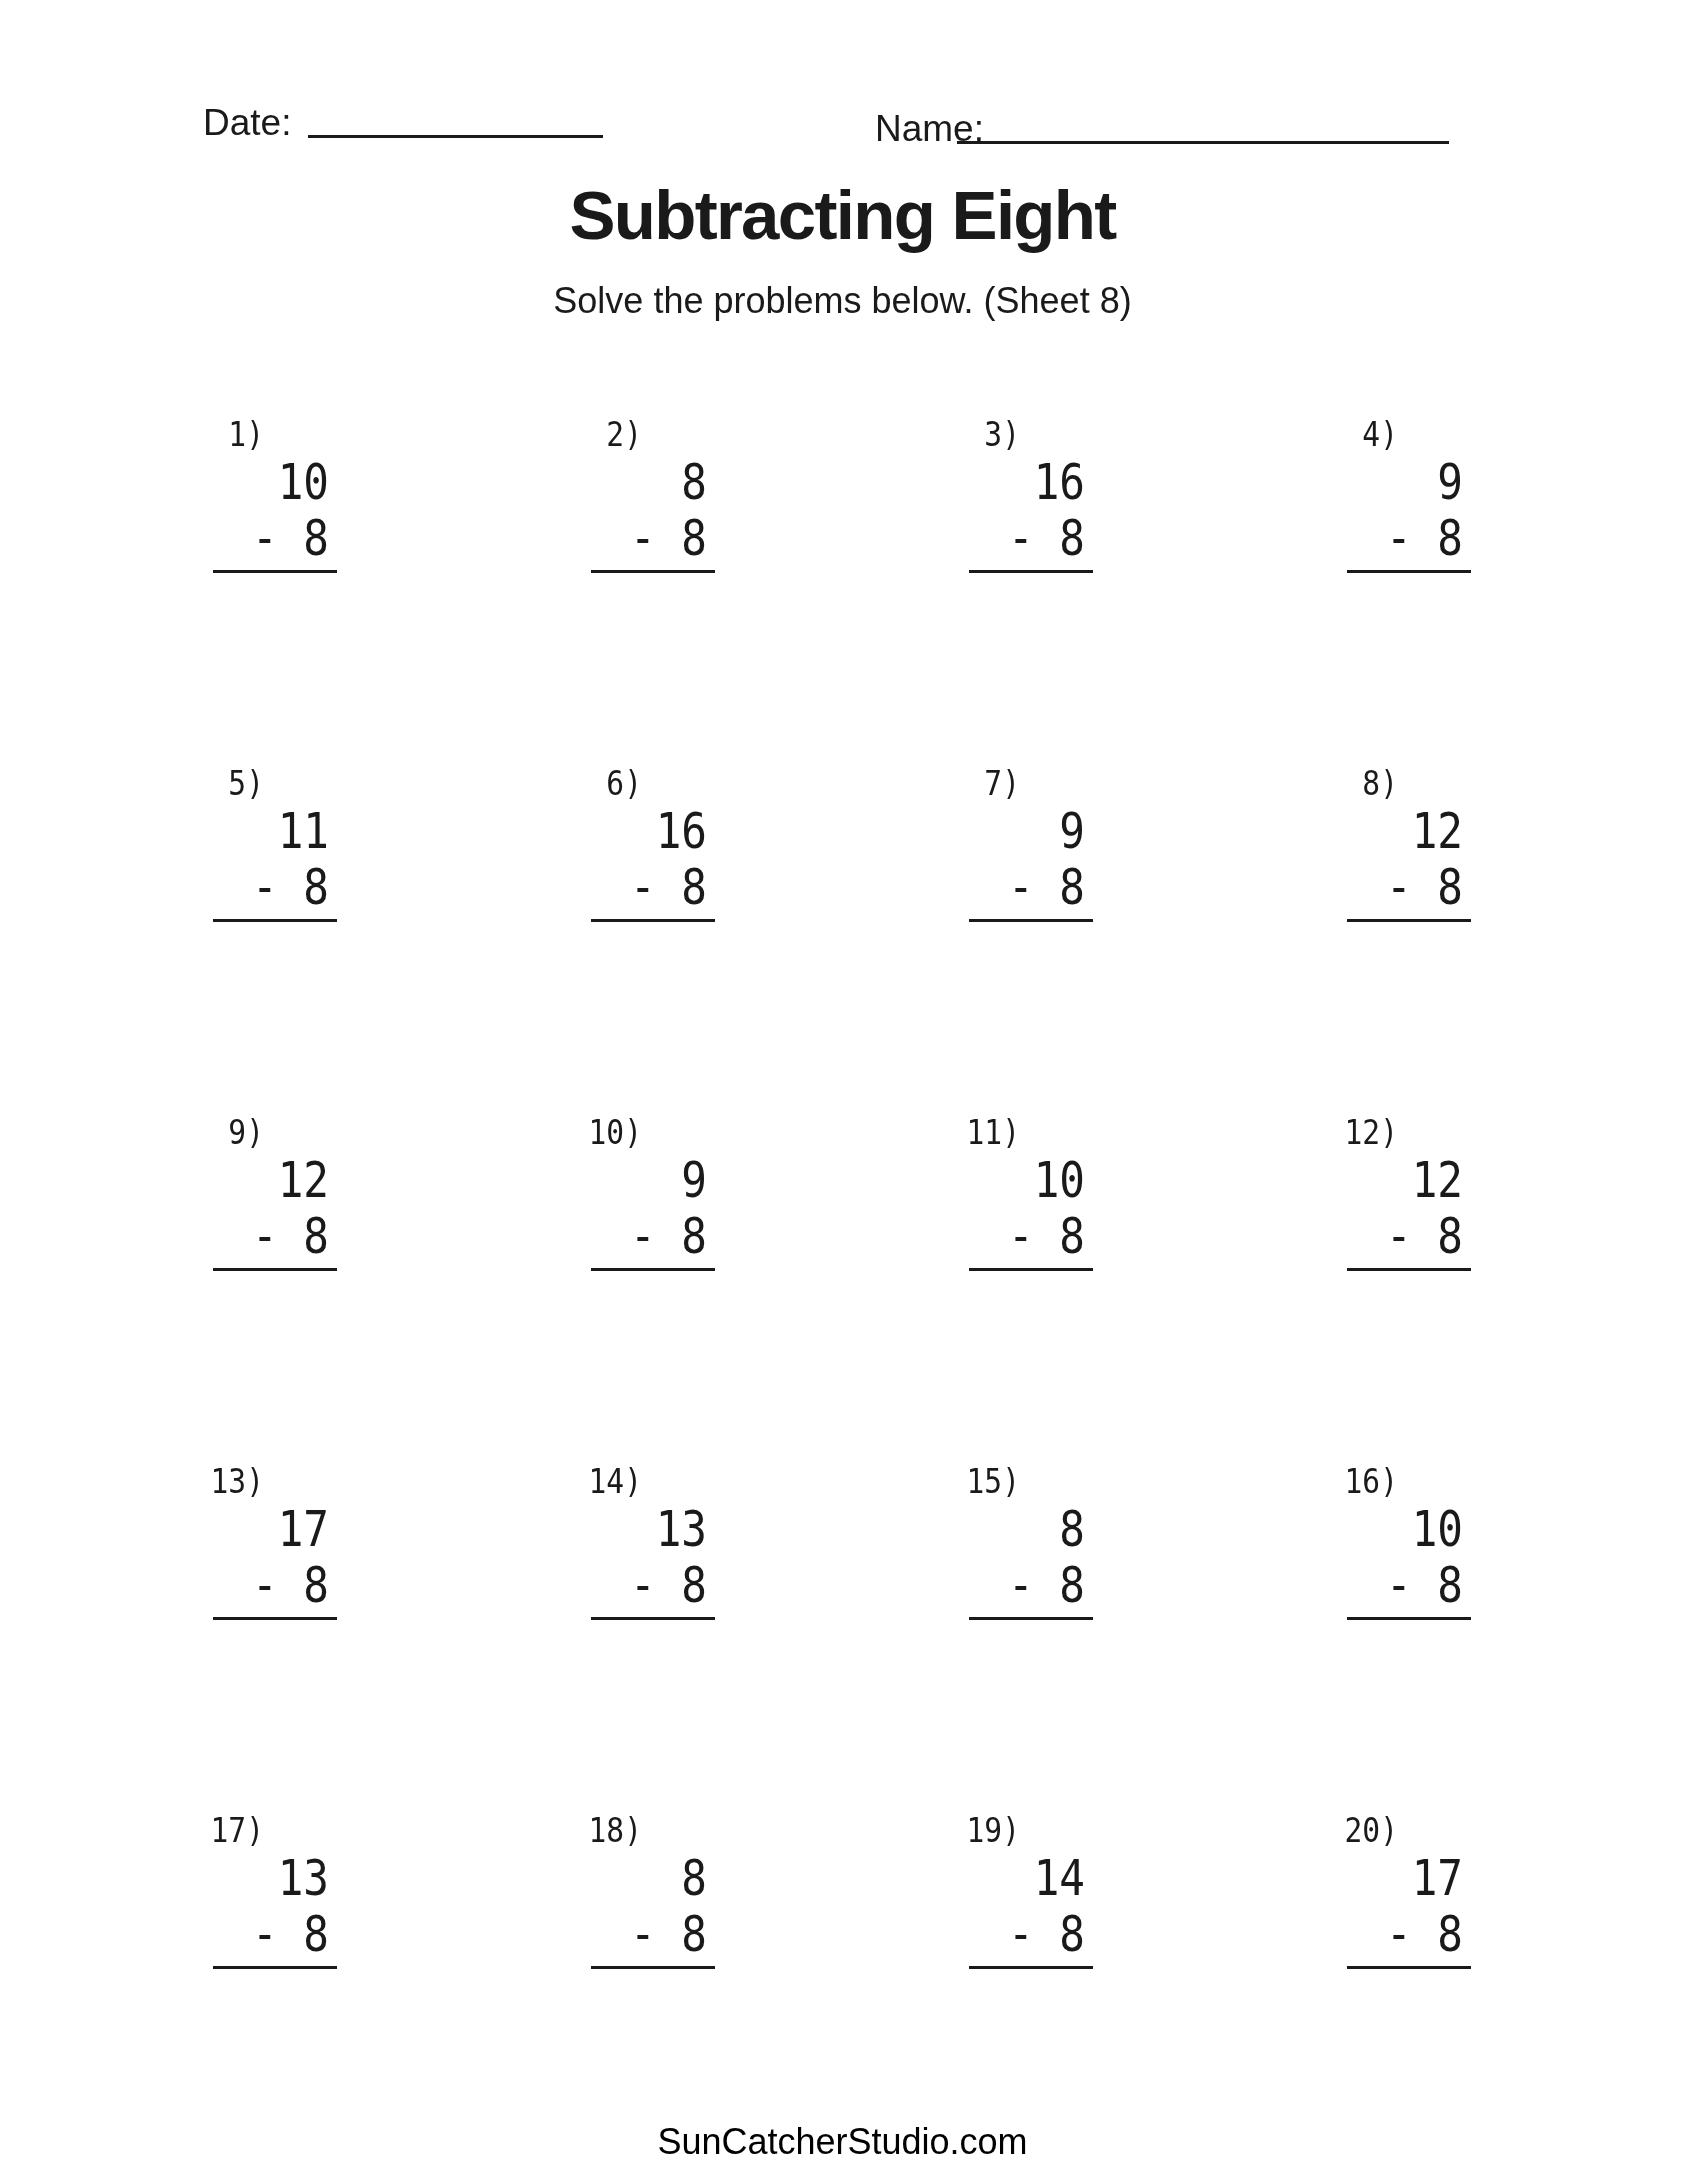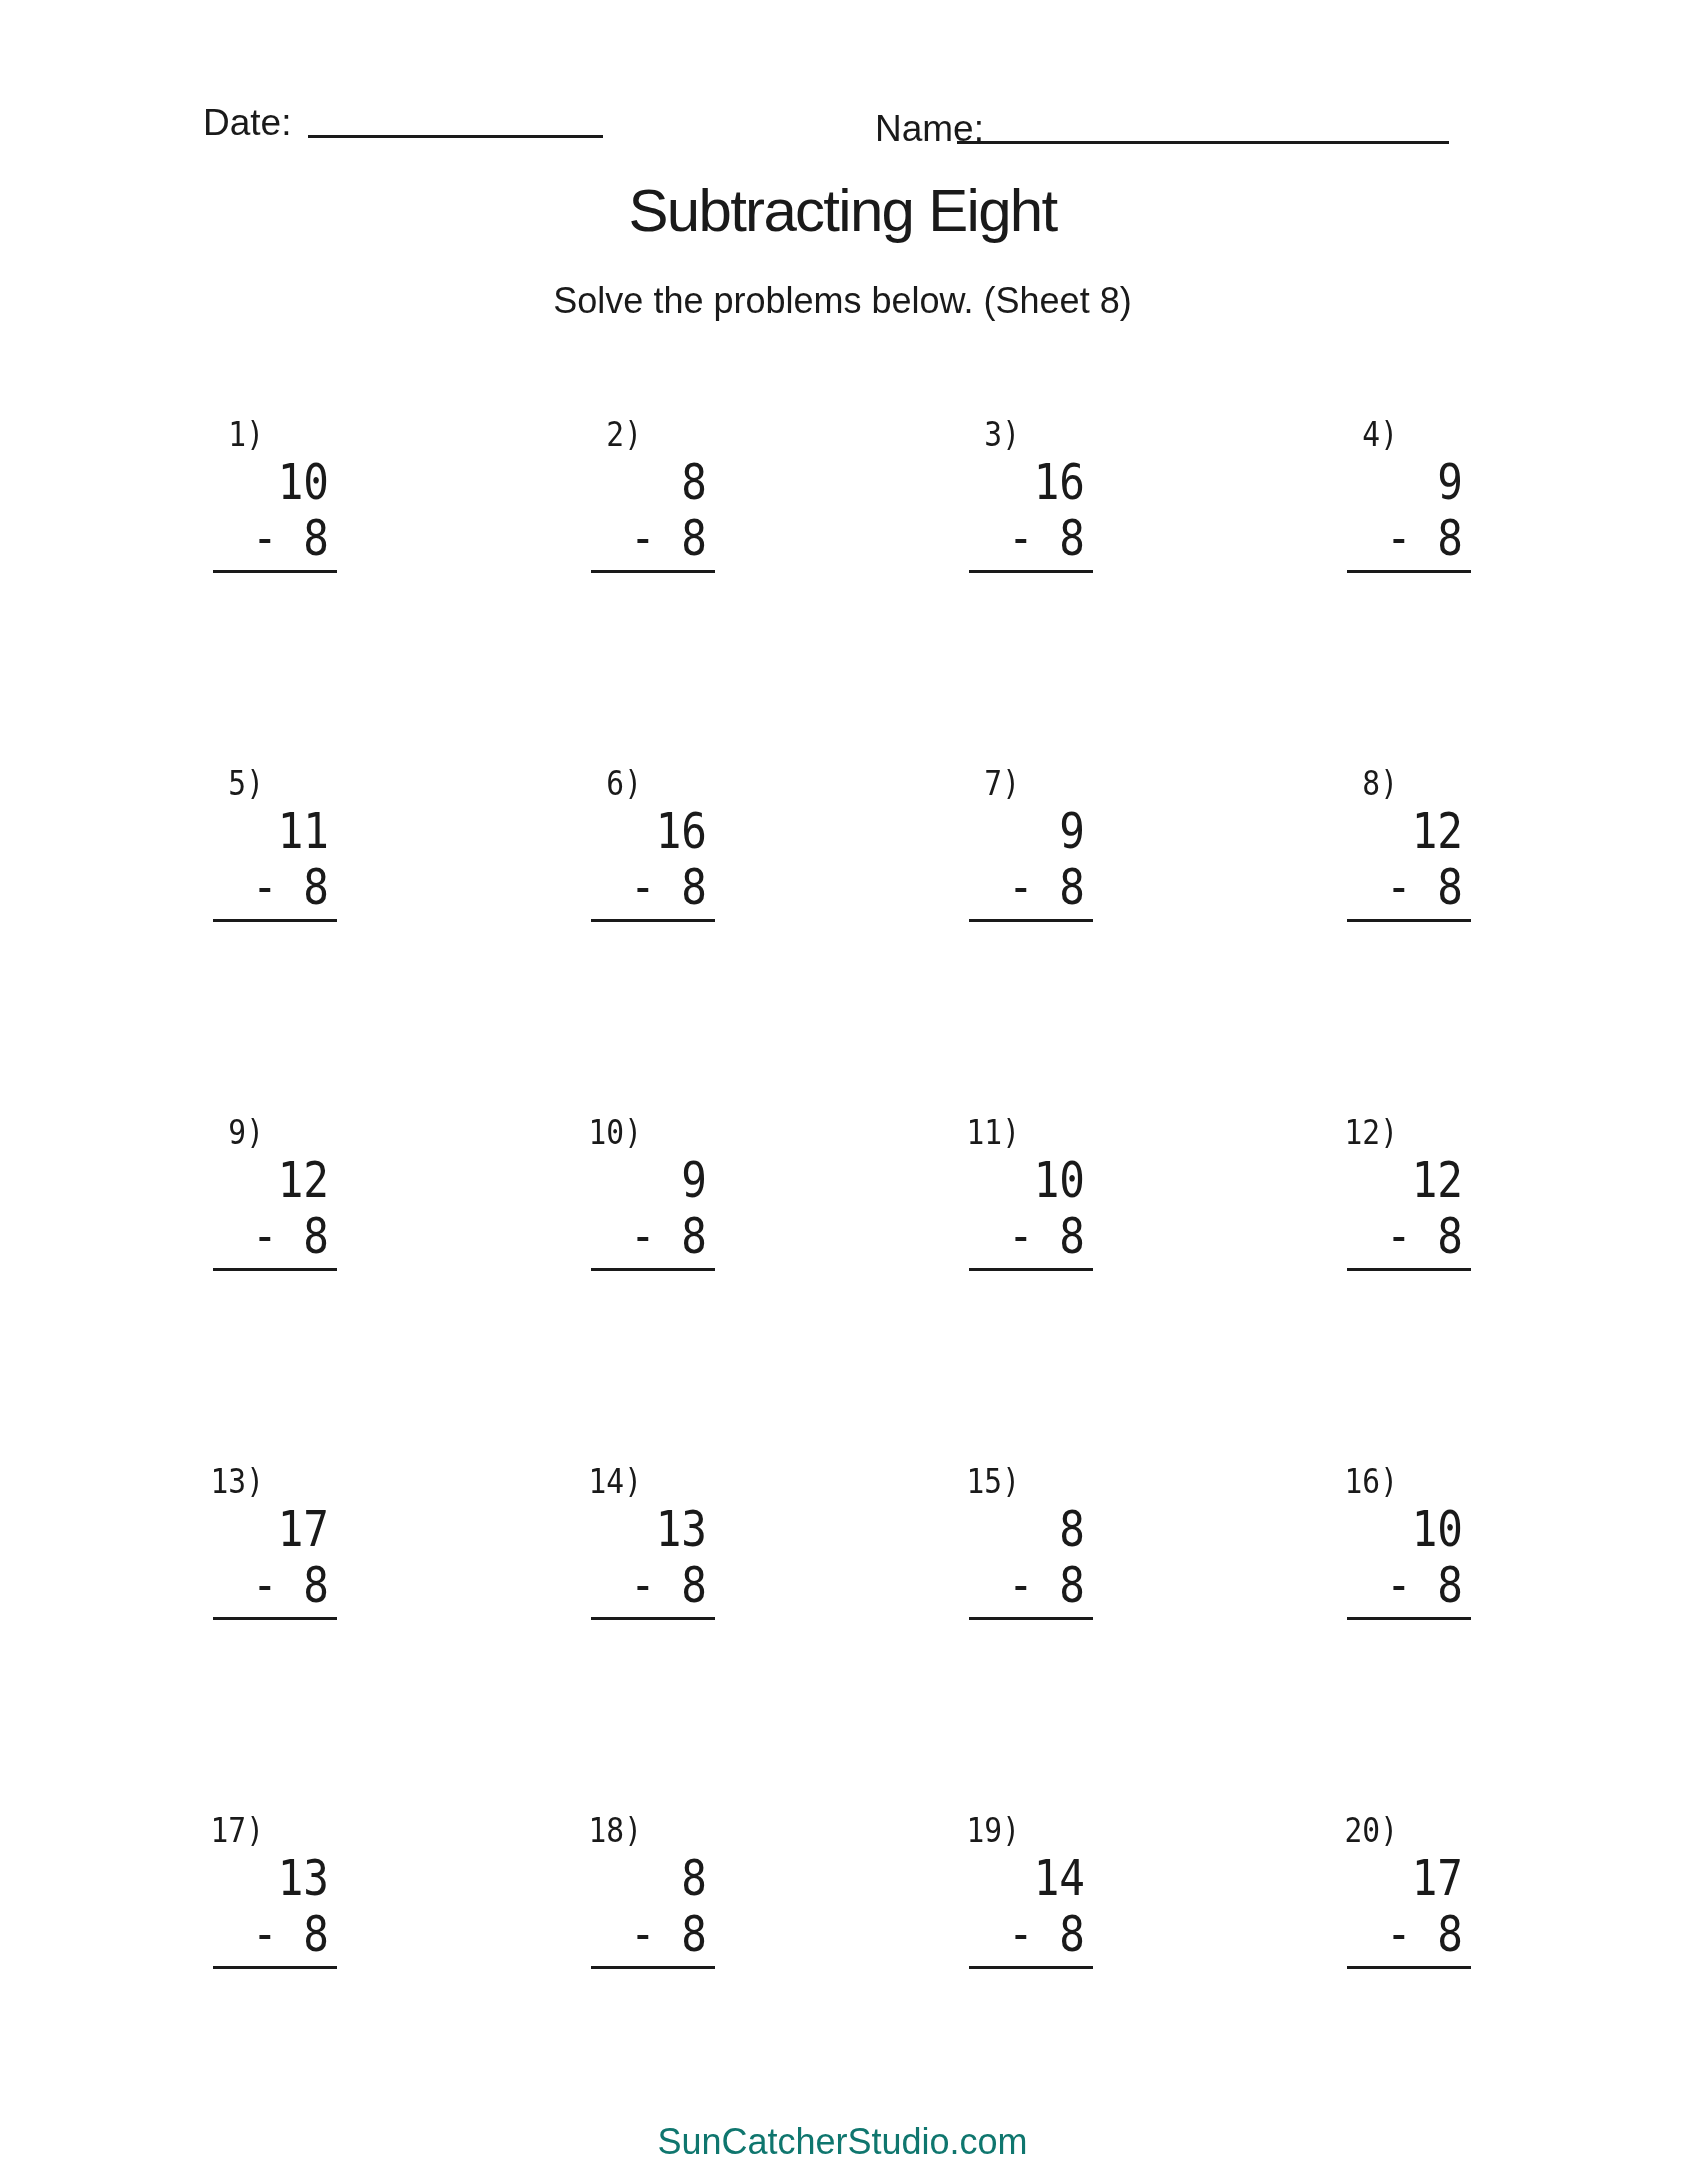--- a/index.html
+++ b/index.html
@@ -32,22 +32,22 @@
   }
   #date-line { left: 308px; top: 135px; width: 295px; }
   #name-line { left: 957px; top: 141px; width: 492px; }
 
   
   #page-title {
     position: absolute;
     left: 0; top: 181px;
     width: 100%;
     text-align: center;
-    font-size: 60px;
-    font-weight: 400;
+    font-size: 69px;
+    font-weight: 700;
     letter-spacing: -1.7px;
     line-height: 1;
   }
   #page-subtitle {
     position: absolute;
     left: 0; top: 283px;
     width: 100%;
     text-align: center;
     font-size: 36px;
     line-height: 1;
@@ -101,21 +101,21 @@
   }
 
   
   #footer-text {
     position: absolute;
     left: 0; top: 2124px;
     width: 100%;
     text-align: center;
     font-size: 36px;
     line-height: 1;
-    color: #0f766e;
+    color: #000000;
   }
 </style>
 </head>
 <body>
 
 <div class="hdr-label" id="date-label">Date:</div>
 <div class="hdr-line" id="date-line"></div>
 <div class="hdr-label" id="name-label">Name:</div>
 <div class="hdr-line" id="name-line"></div>
 

